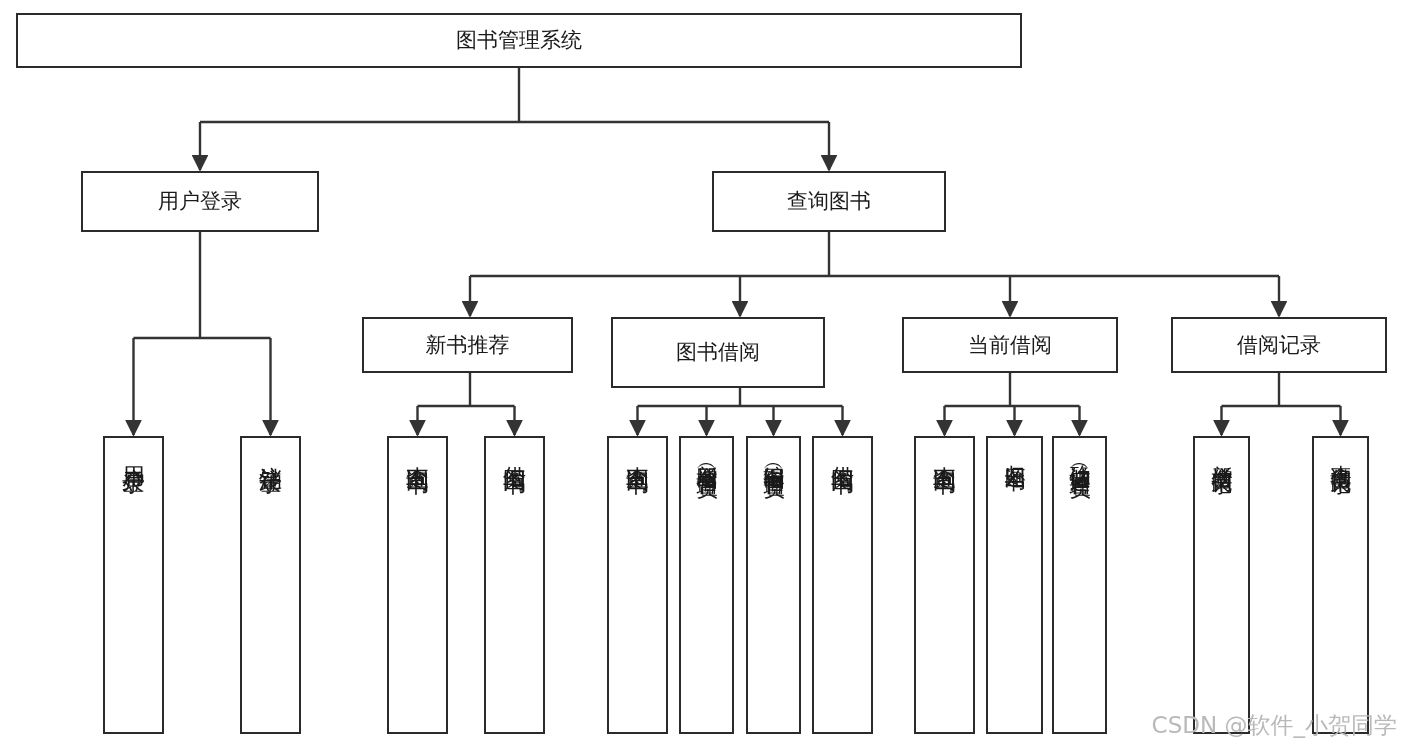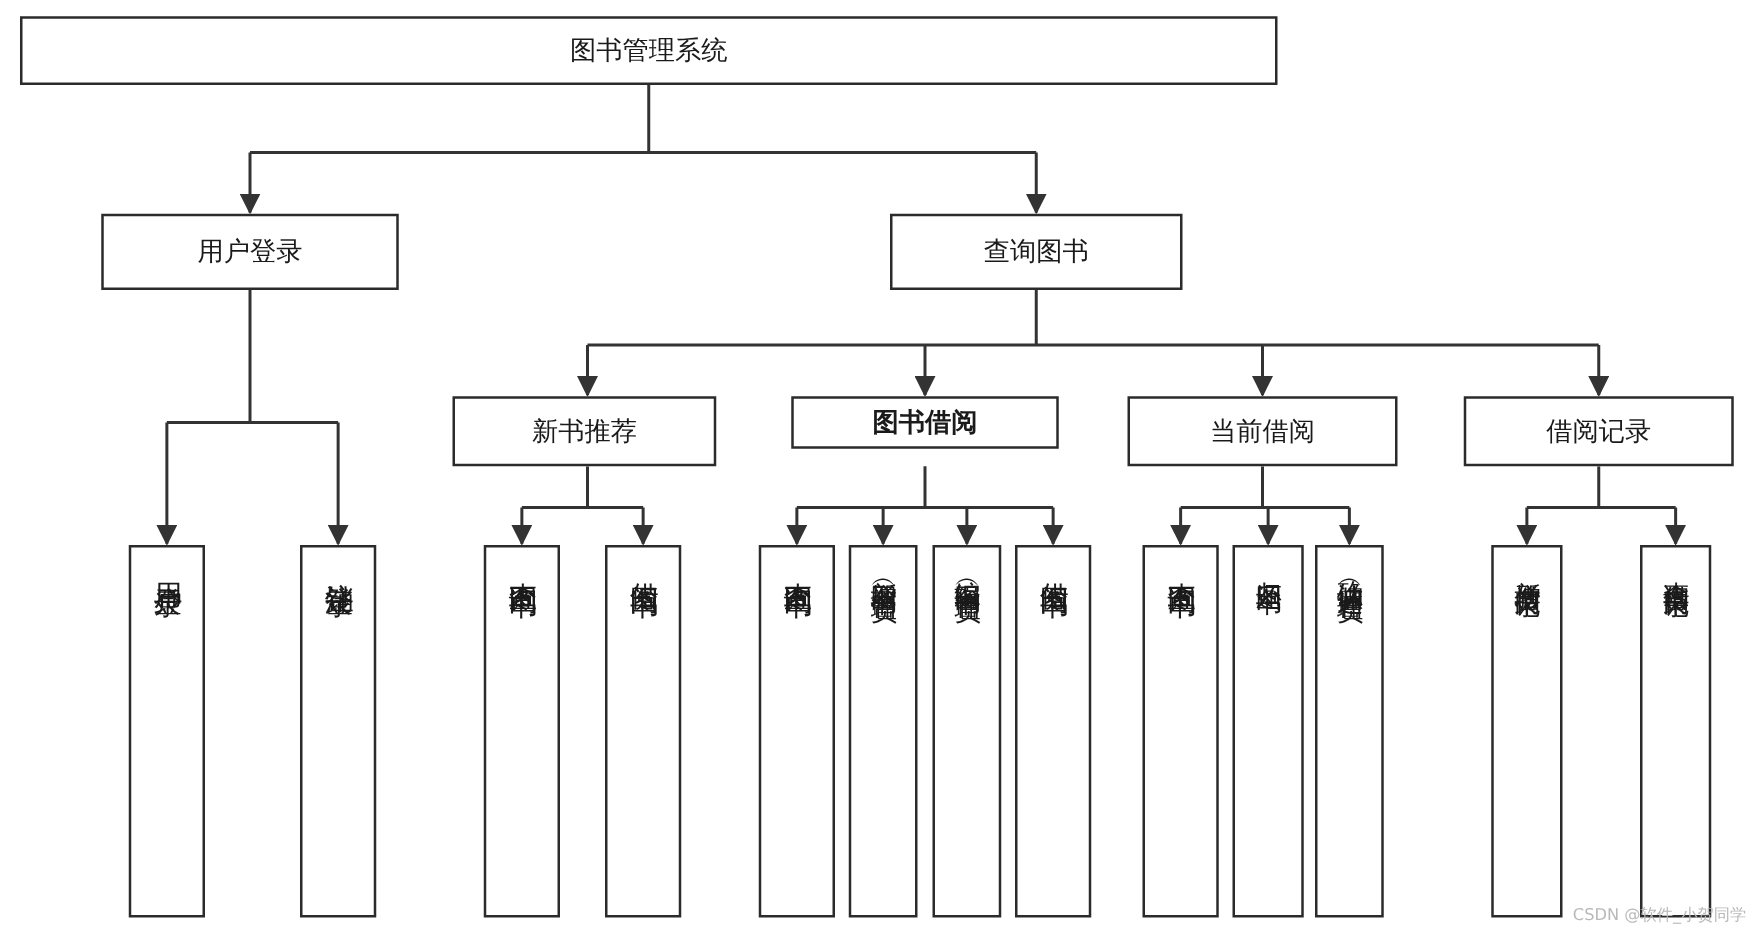--- a/index.html
+++ b/index.html
@@ -58,21 +58,21 @@
     letter-spacing: 2px;
     line-height: 1.0;
   }
   .node.vert.narrow .label {
     font-size: 21px;
   }
   .watermark {
     position: absolute;
     right: 8px;
     bottom: 6px;
-    font-size: 13px;
+    font-size: 23px;
     color: #b9b9b9;
     white-space: nowrap;
     z-index: 5;
   }
 </style>
 </head>
 <body>
 
 <div id="canvas">
 
@@ -125,21 +125,21 @@
       </div>
       <div class="node horiz" style="left: 81px; top: 171px; width: 238px; height: 61px;">
         <span class="label">用户登录</span>
       </div>
       <div class="node horiz" style="left: 712px; top: 171px; width: 234px; height: 61px;">
         <span class="label">查询图书</span>
       </div>
       <div class="node horiz" style="left: 362px; top: 317px; width: 211px; height: 56px;">
         <span class="label">新书推荐</span>
       </div>
-      <div class="node horiz" style="left: 633px; top: 317px; width: 214px; height: 42px; font-weight: bold;">
+      <div class="node horiz" style="left: 611px; top: 317px; width: 214px; height: 71px;">
         <span class="label">图书借阅</span>
       </div>
       <div class="node horiz" style="left: 902px; top: 317px; width: 216px; height: 56px;">
         <span class="label">当前借阅</span>
       </div>
       <div class="node horiz" style="left: 1171px; top: 317px; width: 216px; height: 56px;">
         <span class="label">借阅记录</span>
       </div>
       <div class="node vert" style="left: 103px; top: 436px; width: 61px; height: 298px;">
         <span class="label">用户登录</span>

